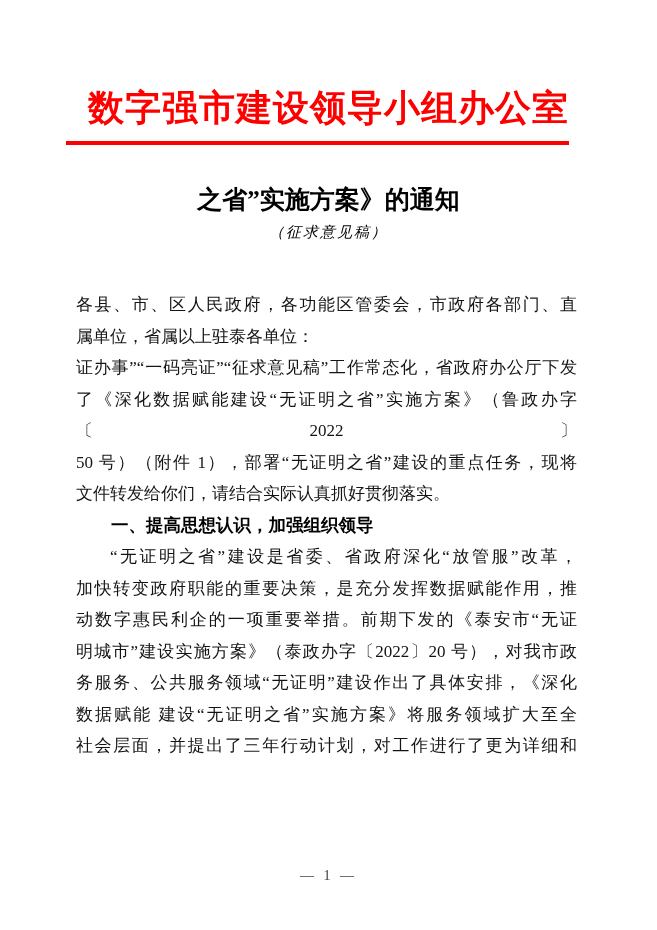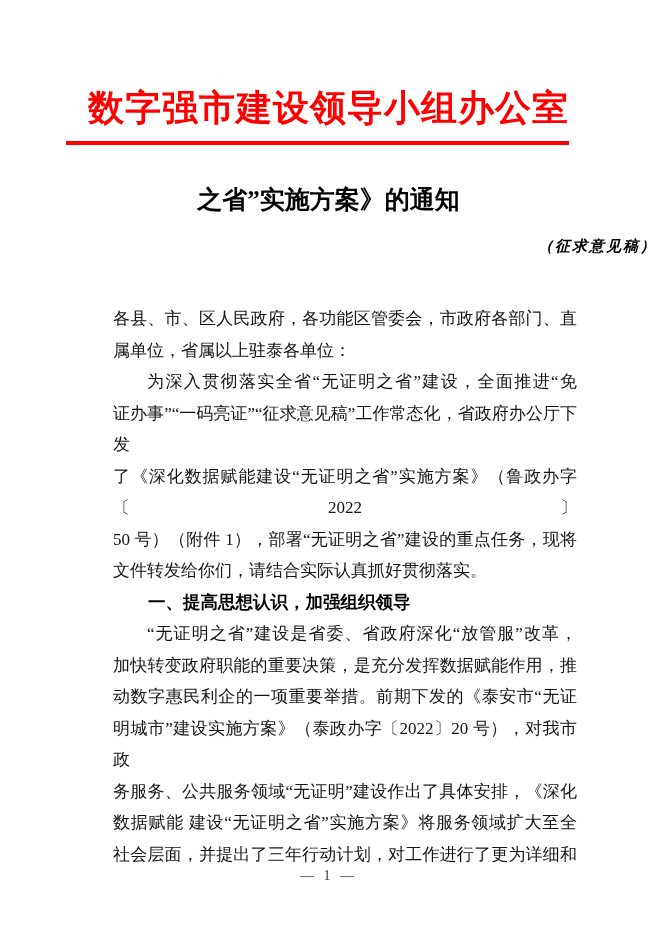--- a/index.html
+++ b/index.html
@@ -36,31 +36,30 @@
     
     .doc-title {
       margin-top: 38px;
       text-align: center;
       font-size: 25px;
       line-height: 33px;
       font-weight: bold;
       color: #000000;
     }
     .doc-subtitle {
-      margin-top: 21px;
-      text-align: right;
+      margin-top: 7px;
+      text-align: center;
       font-size: 15px;
       font-style: italic;
       color: #000000;
       letter-spacing: 2px;
-      font-weight: bold;
     }
     
     .doc-body {
-      margin: 47px 80px 0 113px;
+      margin: 47px 80px 0 76px;
       font-size: 17px;
       line-height: 31.5px;
       color: #141414;
     }
     .line {
       text-align: left;
       white-space: nowrap;
     }
     .j {
       white-space: normal;
@@ -100,21 +99,20 @@
 
   <div class="doc-title">
     <div>之省”实施方案》的通知</div>
   </div>
 
   <div class="doc-subtitle">（征求意见稿）</div>
 
   <div class="doc-body">
     <div class="line j">各县、市、区人民政府，各功能区管委会，市政府各部门、直</div>
     <div class="line">属单位，省属以上驻泰各单位：</div>
-    <div class="line j ind">为深入贯彻落实全省“无证明之省”建设，全面推进“免</div>
     <div class="line j">证办事”“一码亮证”“征求意见稿”工作常态化，省政府办公厅下发</div>
     <div class="line j">了《深化数据赋能建设“无证明之省”实施方案》（鲁政办字〔2022〕</div>
     <div class="line j">50 号）（附件 1），部署“无证明之省”建设的重点任务，现将</div>
     <div class="line">文件转发给你们，请结合实际认真抓好贯彻落实。</div>
     <div class="line hd">一、提高思想认识，加强组织领导</div>
     <div class="line j ind">“无证明之省”建设是省委、省政府深化“放管服”改革，</div>
     <div class="line j">加快转变政府职能的重要决策，是充分发挥数据赋能作用，推</div>
     <div class="line j">动数字惠民利企的一项重要举措。前期下发的《泰安市“无证</div>
     <div class="line j">明城市”建设实施方案》（泰政办字〔2022〕20 号），对我市政</div>
     <div class="line j">务服务、公共服务领域“无证明”建设作出了具体安排，《深化</div>

